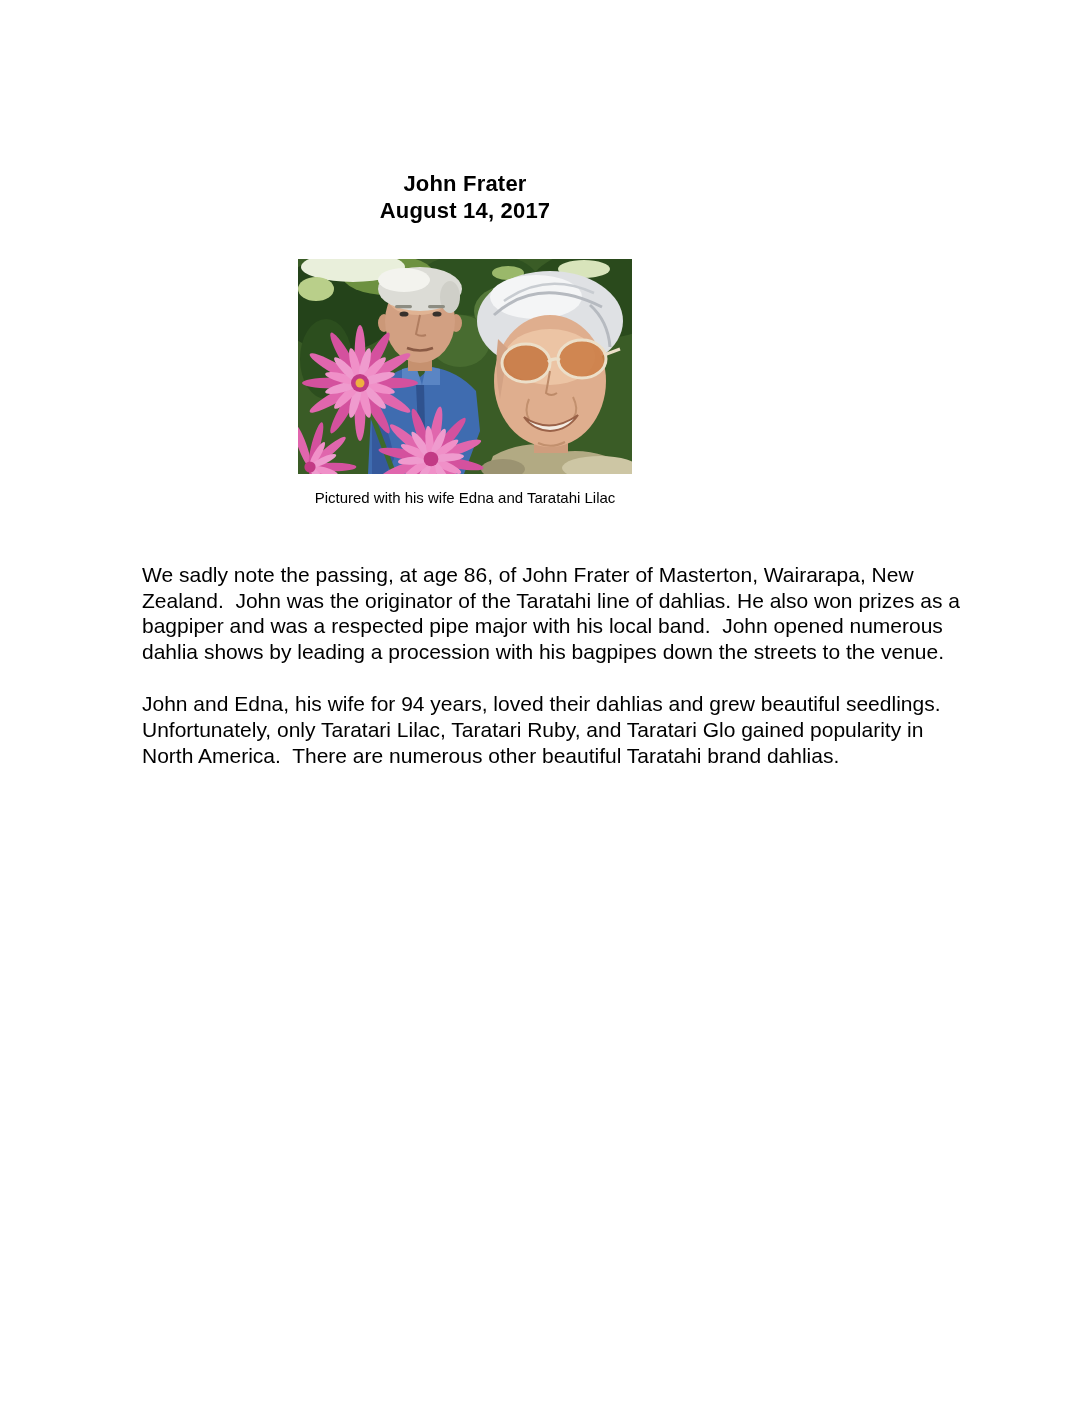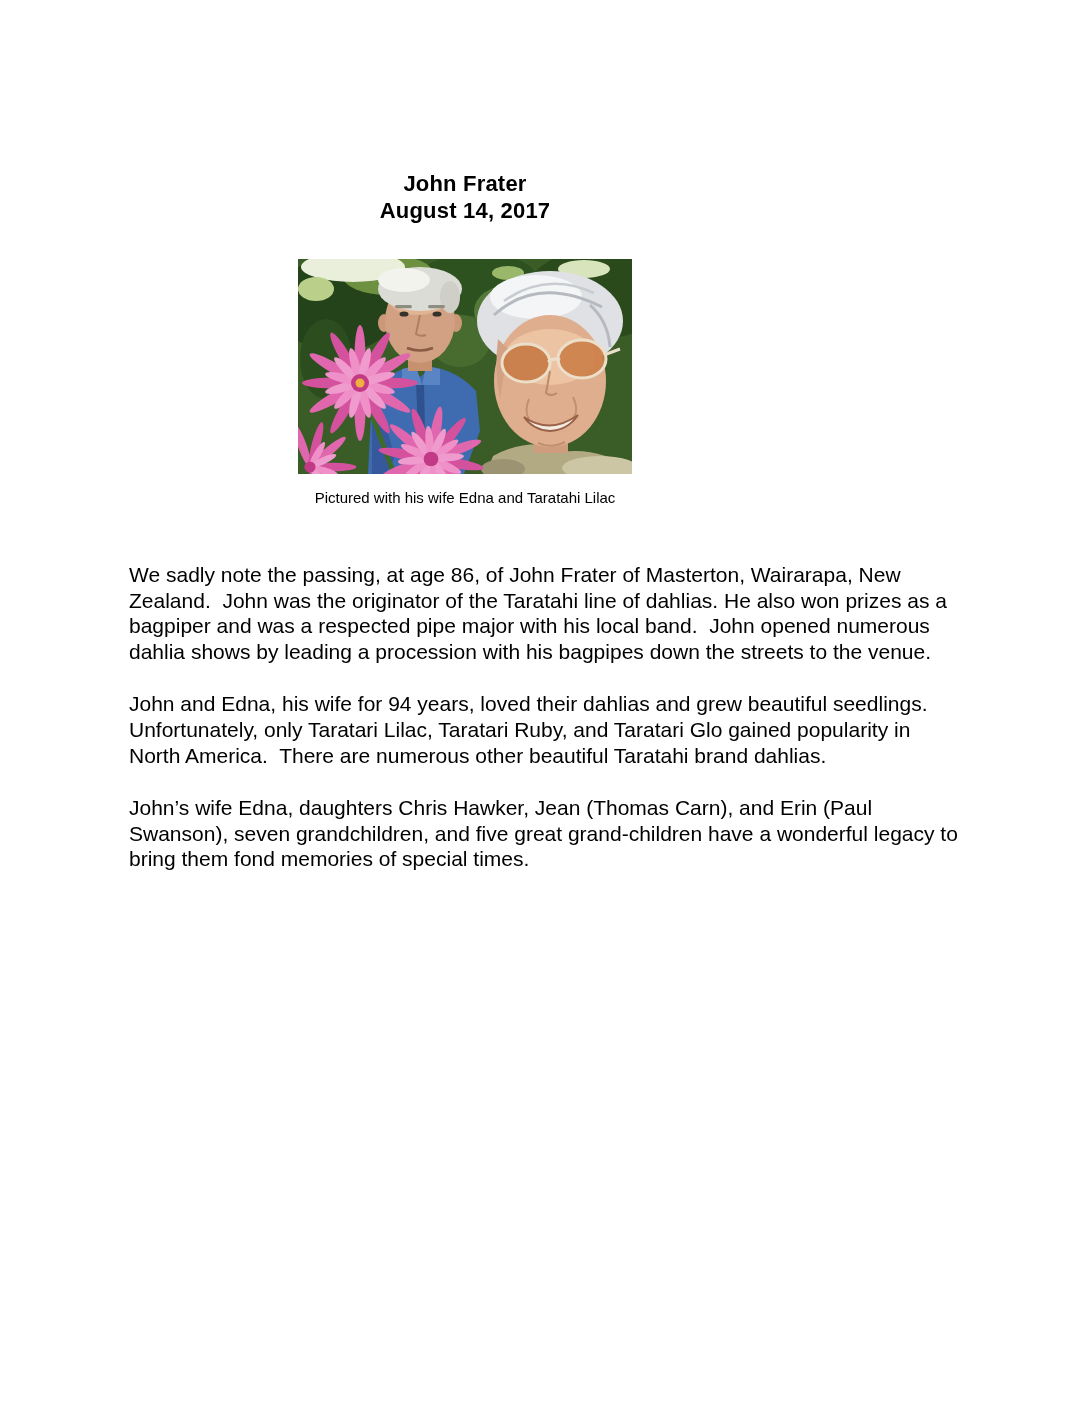--- a/index.html
+++ b/index.html
@@ -46,21 +46,21 @@
     white-space: nowrap;
     text-align: center;
   }
   .body-text {
     margin: 50px 0 0 129px;
     width: 836px;
     font-size: 21px;
     line-height: 25.6px;
   }
   .body-text p {
-    margin: 0 0 27px 0;
+    margin: 0 0 27px 13px;
     white-space: pre-wrap;
   }
 </style>
 </head>
 <body>
 
 <div class="page">
 
   <div class="title-block">
     <div>John Frater</div>
@@ -212,16 +212,15 @@
         <use href="#pt2" fill="#ef9bce" transform="rotate(335)"></use>
         <circle r="7" fill="#c23a85"></circle>
       </g>
     </svg>
     <figcaption class="photo-caption">Pictured with his wife Edna and Taratahi Lilac</figcaption>
   </figure>
 
   <div class="body-text">
     <p>We sadly note the passing, at age 86, of John Frater of Masterton, Wairarapa, New Zealand.  John was the originator of the Taratahi line of dahlias. He also won prizes as a bagpiper and was a respected pipe major with his local band.  John opened numerous dahlia shows by leading a procession with his bagpipes down the streets to the venue.</p>
     <p>John and Edna, his wife for 94 years, loved their dahlias and grew beautiful seedlings. Unfortunately, only Taratari Lilac, Taratari Ruby, and Taratari Glo gained popularity in North America.  There are numerous other beautiful Taratahi brand dahlias.</p>
-    <p>John’s wife Edna, daughters Chris Hawker, Jean (Thomas Carn), and Erin (Paul Swanson), seven grandchildren, and five great grand-children have a wonderful legacy to bring them fond memories of special times.</p>
   </div>
 
 </div>
 
 </body></html>

